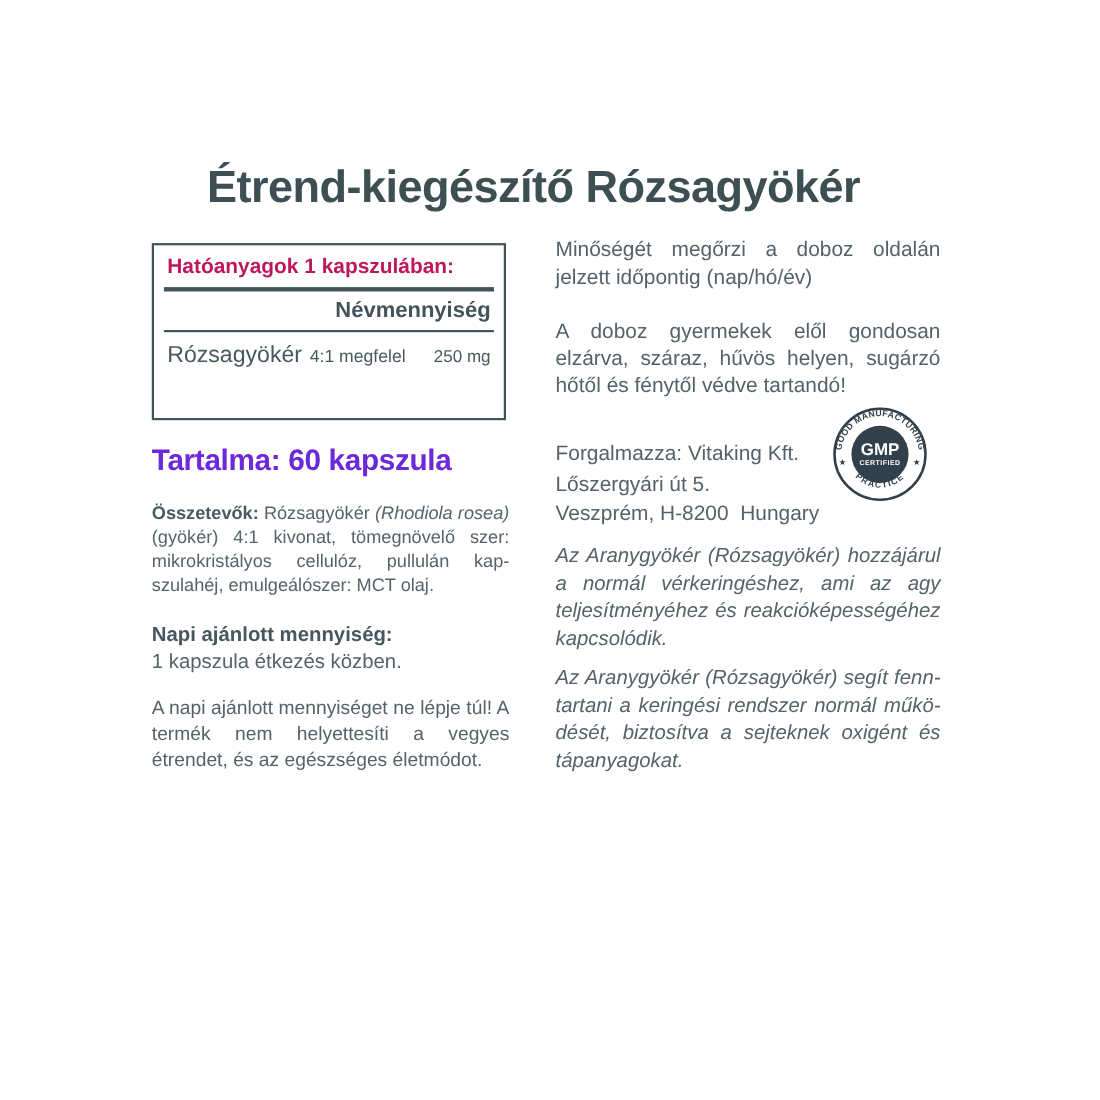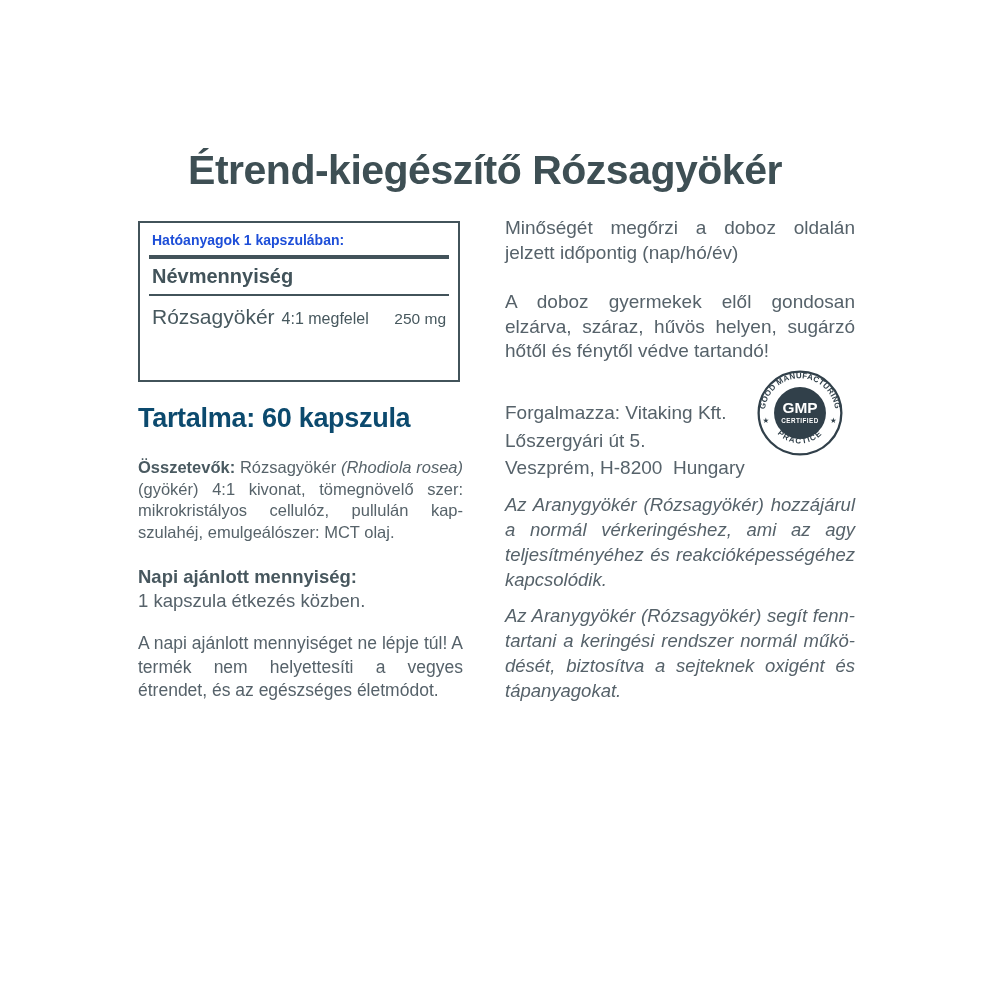--- a/index.html
+++ b/index.html
@@ -11,33 +11,33 @@
   
   .title{
     left:0;top:147px;width:970px;text-align:center;
     font-size:41px;font-weight:bold;color:#3e4f54;letter-spacing:-0.5px;white-space:nowrap;
   }
   
   .facts-box{
     left:138px;top:221px;width:322px;height:161px;box-sizing:border-box;
     border:2px solid #42535a;color:#47585e;background:#fff;
   }
-  .facts-header{margin:9px 12px 0;font-size:14px;font-weight:bold;color:#1d4ed8;}
+  .facts-header{margin:9px 12px 0;font-size:19px;font-weight:bold;color:#be185d;}
   .rule-thick{margin:7px 9px 0;height:3.5px;background:#42535a;}
   .rule-thin{margin:6px 9px 0;height:2.5px;background:#42535a;}
-  .facts-cols{display:flex;justify-content:flex-start;align-items:baseline;margin:6px 12px 0;font-size:20px;font-weight:bold;color:#42535a;}
+  .facts-cols{display:flex;justify-content:flex-end;align-items:baseline;margin:6px 12px 0;font-size:20px;font-weight:bold;color:#42535a;}
   .facts-main{display:flex;align-items:baseline;margin:9px 12px 0;}
   .ing-name{font-size:21px;}
   .ing-ext{font-size:16px;margin-left:7px;}
   .ing-amt{font-size:15.5px;margin-left:auto;}
   .facts-latin{margin:3px 12px 0;font-size:14px;}
   .facts-equiv{margin:3px 12px 0;font-size:14.5px;}
   .it{font-style:italic;}
   
-  .contents-heading{left:138px;top:403px;font-size:27px;font-weight:bold;color:#0c4a6e;letter-spacing:-0.3px;}
+  .contents-heading{left:138px;top:403px;font-size:27px;font-weight:bold;color:#6d28d9;letter-spacing:-0.3px;}
   .ingredients-par{left:138px;top:457px;width:325px;font-size:16.5px;line-height:21.5px;text-align:justify;color:#57636a;}
   .ingredients-par b{color:#4a5a61;}
   .dose-label{left:138px;top:566px;font-size:18.5px;font-weight:bold;color:#47575e;}
   .dose-value{left:138px;top:590px;font-size:18.5px;}
   .warning-par{left:138px;top:632px;width:325px;font-size:17.5px;line-height:23.5px;text-align:justify;}
   
   .rcol{left:505px;width:350px;}
   .quality-par{top:215px;font-size:19px;line-height:25px;text-align:justify;}
   .storage-par{top:290px;font-size:19px;line-height:24.5px;text-align:justify;}
   .distributor{top:399px;font-size:19px;line-height:27.5px;}

